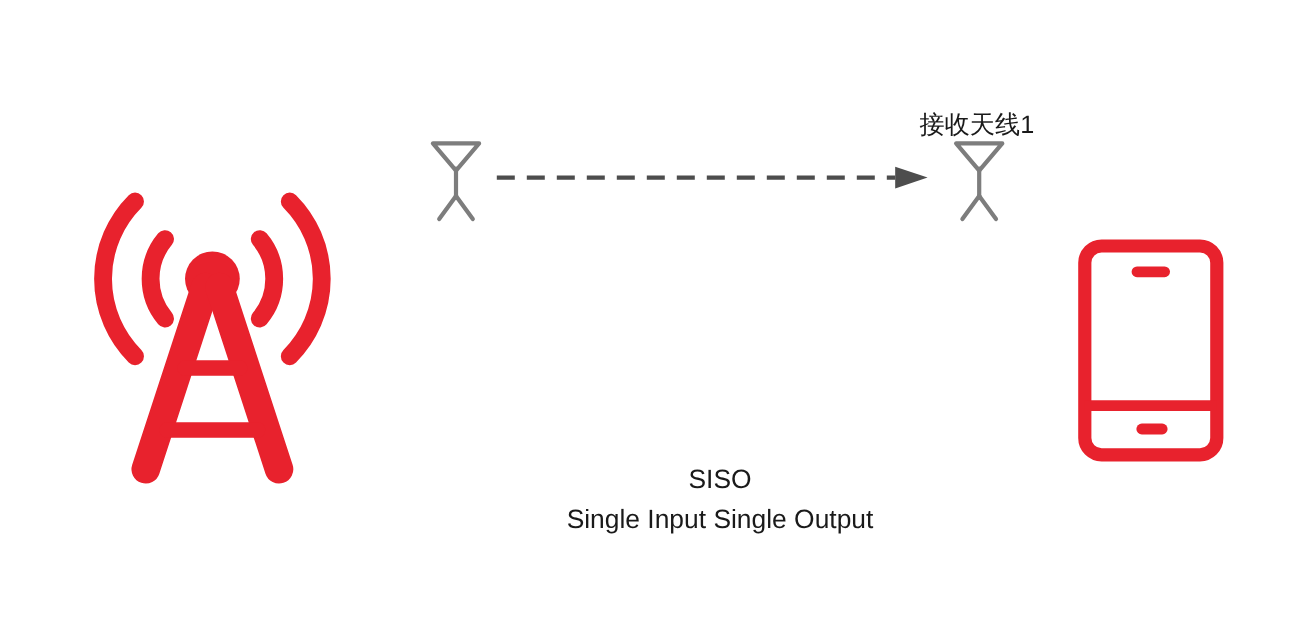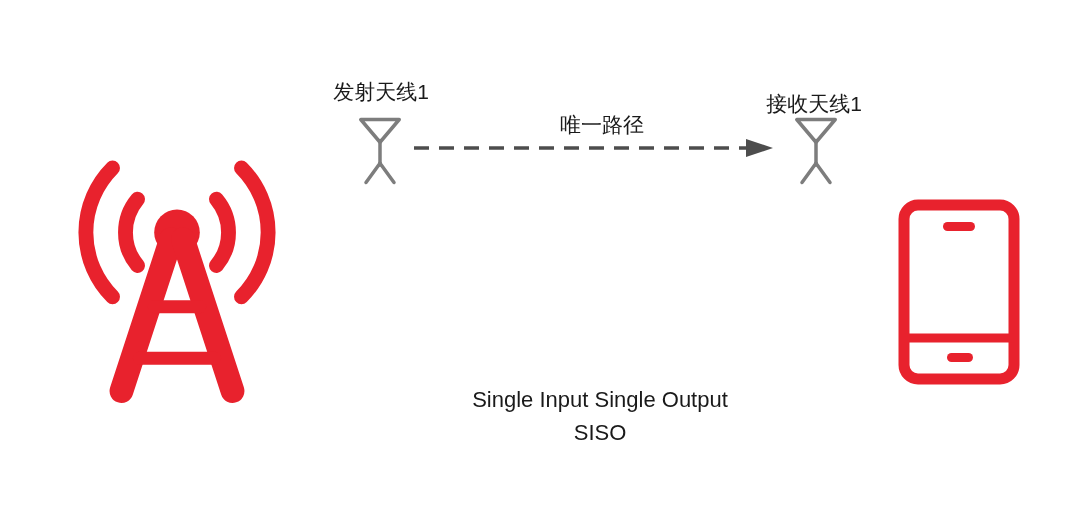--- a/index.html
+++ b/index.html
@@ -74,32 +74,30 @@
       <path d="M82,212 L158,212" stroke="currentColor" stroke-width="13" stroke-linecap="round" fill="none"></path>
 
       <path d="M80.2,51.6 A52,52 0 0 0 80.2,118.4" stroke="currentColor" stroke-width="15" stroke-linecap="round" fill="none"></path>
       <path d="M55,20 A92,92 0 0 0 55,150" stroke="currentColor" stroke-width="15" stroke-linecap="round" fill="none"></path>
 
       <path d="M159.8,51.6 A52,52 0 0 1 159.8,118.4" stroke="currentColor" stroke-width="15" stroke-linecap="round" fill="none"></path>
       <path d="M185,20 A92,92 0 0 1 185,150" stroke="currentColor" stroke-width="15" stroke-linecap="round" fill="none"></path>
     </svg>
   </div>
 
-  <div class="abs label tx">发射天线1</div>
 
   <div class="abs antenna tx-a">
     <svg viewBox="0 0 64 84" aria-hidden="true">
       <path d="M10,6 L54,6 L32,32 Z" stroke="currentColor" stroke-width="4" stroke-linejoin="round" fill="none"></path>
       <path d="M32,30 L32,58" stroke="currentColor" stroke-width="4" stroke-linecap="round" fill="none"></path>
       <path d="M32,56 L16,78" stroke="currentColor" stroke-width="4" stroke-linecap="round" fill="none"></path>
       <path d="M32,56 L48,78" stroke="currentColor" stroke-width="4" stroke-linecap="round" fill="none"></path>
     </svg>
   </div>
 
-  <div class="abs label path">唯一路径</div>
 
   <div class="abs arrow">
     <svg viewBox="0 0 365 24" aria-hidden="true">
       <line x1="2" y1="12" x2="334" y2="12" stroke="currentColor" stroke-width="3.5" stroke-dasharray="15 10" fill="none"></line>
       <polygon points="334,3 361,12 334,21" fill="currentColor"></polygon>
     </svg>
   </div>
 
   <div class="abs label rx">接收天线1</div>
 
@@ -115,17 +113,17 @@
   <div class="abs phone">
     <svg viewBox="0 0 124 188" aria-hidden="true">
       <rect x="7" y="7" width="110" height="174" rx="14" stroke="currentColor" stroke-width="11" fill="none"></rect>
       <line x1="7" y1="140" x2="117" y2="140" stroke="currentColor" stroke-width="9"></line>
       <rect x="46" y="24" width="32" height="9" rx="4.5" fill="currentColor"></rect>
       <rect x="50" y="155" width="26" height="9" rx="4.5" fill="currentColor"></rect>
     </svg>
   </div>
 
   <div class="abs caption">
+    <div>SISO</div>
     <div>Single Input Single Output</div>
-    <div>SISO</div>
   </div>
 
 </div>
 
 </body></html>

